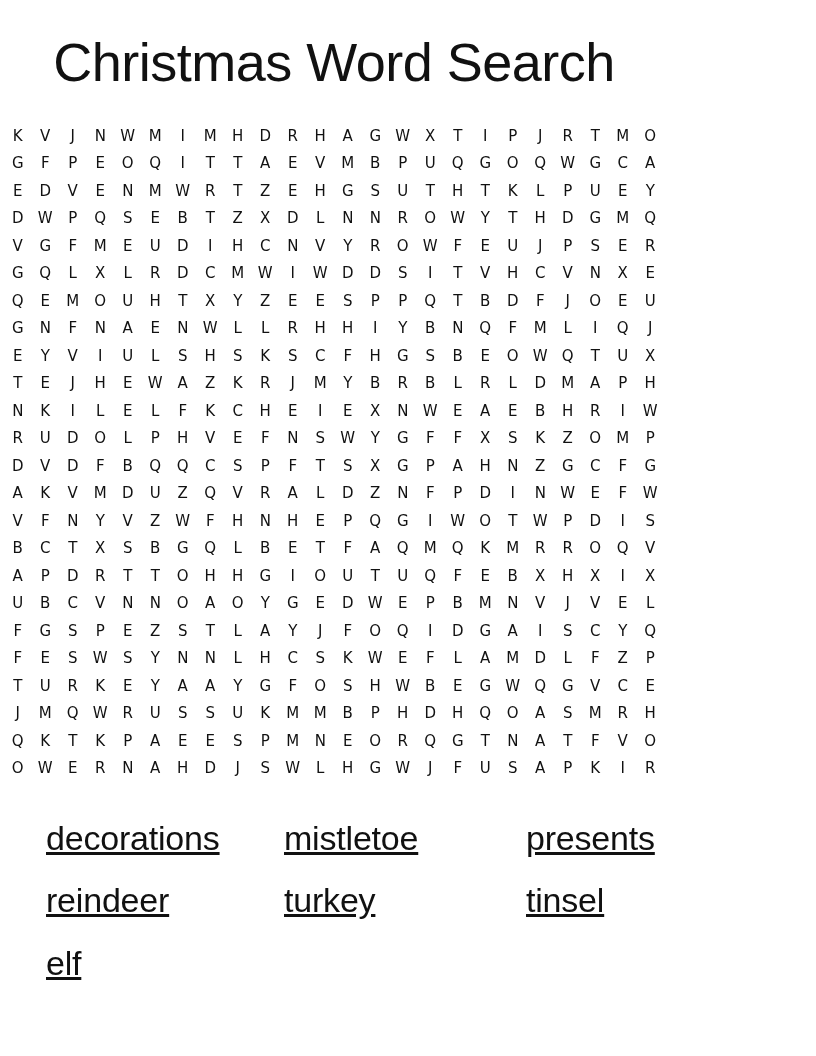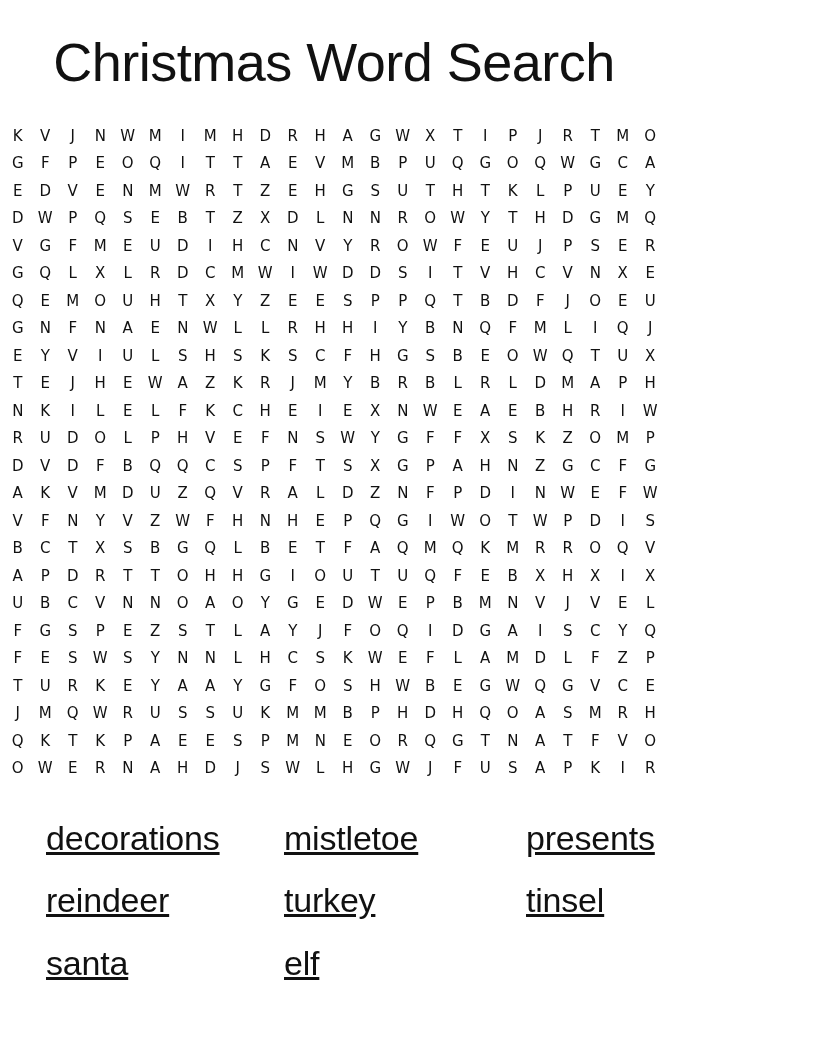--- a/index.html
+++ b/index.html
@@ -706,17 +706,16 @@
     </table>
   </div>
 
   <div class="words">
       <div class="word">decorations</div>
       <div class="word">mistletoe</div>
       <div class="word">presents</div>
       <div class="word">reindeer</div>
       <div class="word">turkey</div>
       <div class="word">tinsel</div>
-      <div class="word">santa</div>
       <div class="word">elf</div>
     </div>
 
 </div>
 
 </body></html>

